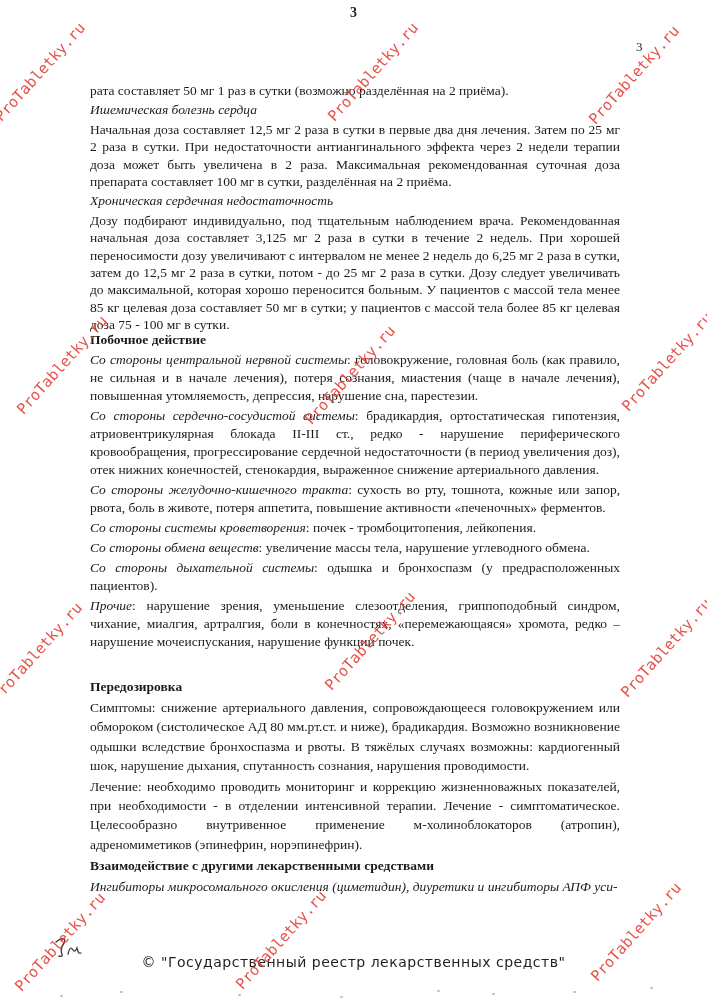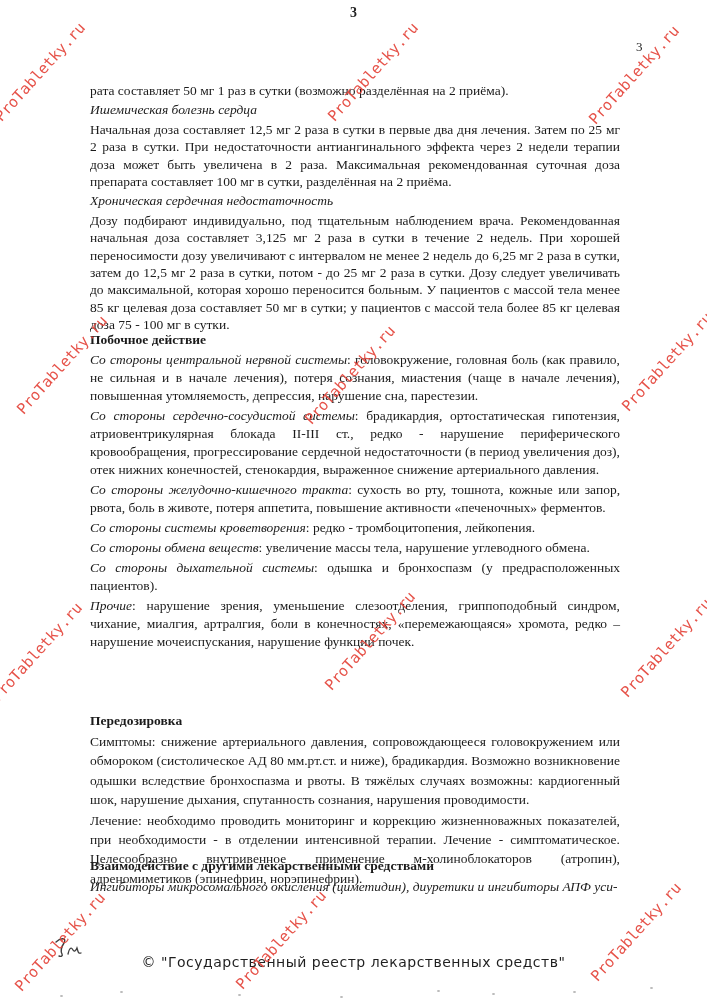--- a/index.html
+++ b/index.html
@@ -11,21 +11,21 @@
   .pageno-top{position:absolute;top:5px;left:0;width:707px;text-align:center;
     font-size:14px;font-weight:600;color:#222;}
   .pageno-right{position:absolute;top:39px;left:636px;font-size:13px;color:#222;}
 
   .content-block{position:absolute;left:88px;width:534px;}
   .content-block p{margin:2px;text-align:justify;font-size:13.5px;color:#1b1b1b;}
   .blockA{top:80px;}
   .blockA p{line-height:17.4px;}
   .sec-side{top:329px;}
   .sec-side p{line-height:18px;}
-  .sec-od{top:709px;}
+  .sec-od{top:675px;}
   .sec-od p{line-height:19.2px;}
   .sec-ix{top:854px;}
   .sec-ix p{line-height:19px;}
 
   .heading{font-weight:bold;font-size:14px;text-align:center;margin-bottom:2px !important;}
   .sub{font-style:italic;text-align:right;}
   .ital{font-style:italic;}
   .noj{text-align:left !important;}
   .nowrap{white-space:nowrap;text-align:left !important;}
   em{font-style:italic;}
@@ -79,21 +79,21 @@
     <p>Начальная доза составляет 12,5 мг 2 раза в сутки в первые два дня лечения. Затем по 25 мг 2 раза в сутки. При недостаточности антиангинального эффекта через 2 недели терапии доза может быть увеличена в 2 раза. Максимальная рекомендованная суточная доза препарата составляет 100 мг в сутки, разделённая на 2 приёма.</p>
     <p class="sub">Хроническая сердечная недостаточность</p>
     <p>Дозу подбирают индивидуально, под тщательным наблюдением врача. Рекомендованная начальная доза составляет 3,125 мг 2 раза в сутки в течение 2 недель. При хорошей переносимости дозу увеличивают с интервалом не менее 2 недель до 6,25 мг 2 раза в сутки, затем до 12,5 мг 2 раза в сутки, потом - до 25 мг 2 раза в сутки. Дозу следует увеличивать до максимальной, которая хорошо переносится больным. У пациентов с массой тела менее 85 кг целевая доза составляет 50 мг в сутки; у пациентов с массой тела более 85 кг целевая доза 75 - 100 мг в сутки.</p>
   </div>
 
   <div class="content-block sec-side">
     <p class="heading">Побочное действие</p>
     <p><em>Со стороны центральной нервной системы</em><span>: головокружение, головная боль (как правило, не сильная и в начале лечения), потеря сознания, миастения (чаще в начале лечения), повышенная утомляемость, депрессия, нарушение сна, парестезии.</span></p>
     <p><em>Со стороны сердечно-сосудистой системы</em><span>: брадикардия, ортостатическая гипотензия, атриовентрикулярная блокада II-III ст., редко - нарушение периферического кровообращения, прогрессирование сердечной недостаточности (в период увеличения доз), отек нижних конечностей, стенокардия, выраженное снижение артериального давления.</span></p>
     <p><em>Со стороны желудочно-кишечного тракта</em><span>: сухость во рту, тошнота, кожные или запор, рвота, боль в животе, потеря аппетита, повышение активности «печеночных» ферментов.</span></p>
-    <p><em>Со стороны системы кроветворения</em><span>: редко - тромбоцитопения, лейкопения.</span></p>
+    <p><em>Со стороны системы кроветворения</em><span>: почек - тромбоцитопения, лейкопения.</span></p>
     <p><em>Со стороны обмена веществ</em><span>: увеличение массы тела, нарушение углеводного обмена.</span></p>
     <p><em>Со стороны дыхательной системы</em><span>: одышка и бронхоспазм (у предрасположенных пациентов).</span></p>
     <p><em>Прочие</em><span>: нарушение зрения, уменьшение слезоотделения, гриппоподобный синдром, чихание, миалгия, артралгия, боли в конечностях, «перемежающаяся» хромота, редко – нарушение мочеиспускания, нарушение функции почек.</span></p>
   </div>
 
   <div class="content-block sec-od">
     <p class="heading">Передозировка</p>
     <p>Симптомы: снижение артериального давления, сопровождающееся головокружением или обмороком (систолическое АД 80 мм.рт.ст. и ниже), брадикардия. Возможно возникновение одышки вследствие бронхоспазма и рвоты. В тяжёлых случаях возможны: кардиогенный шок, нарушение дыхания, спутанность сознания, нарушения проводимости.</p>
     <p>Лечение: необходимо проводить мониторинг и коррекцию жизненноважных показателей, при необходимости - в отделении интенсивной терапии. Лечение - симптоматическое. Целесообразно внутривенное применение м-холиноблокаторов (атропин), адреномиметиков (эпинефрин, норэпинефрин).</p>
   </div>

